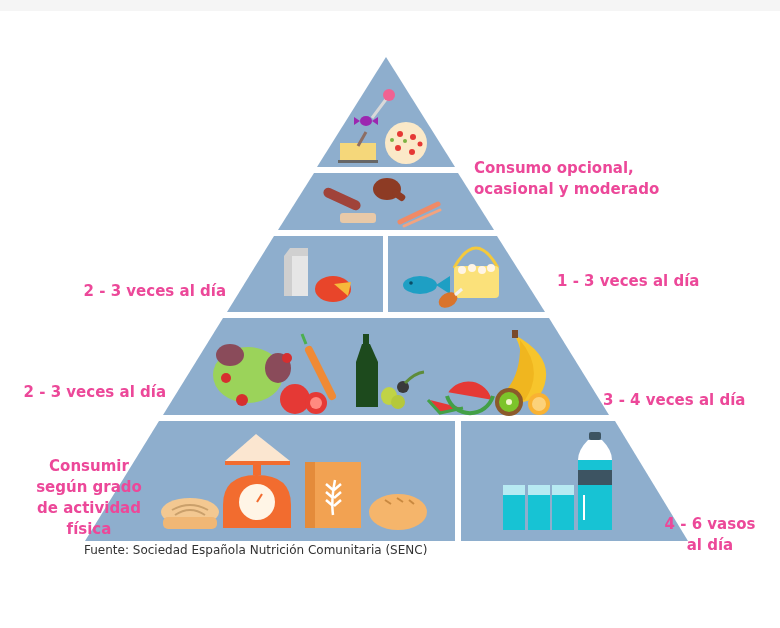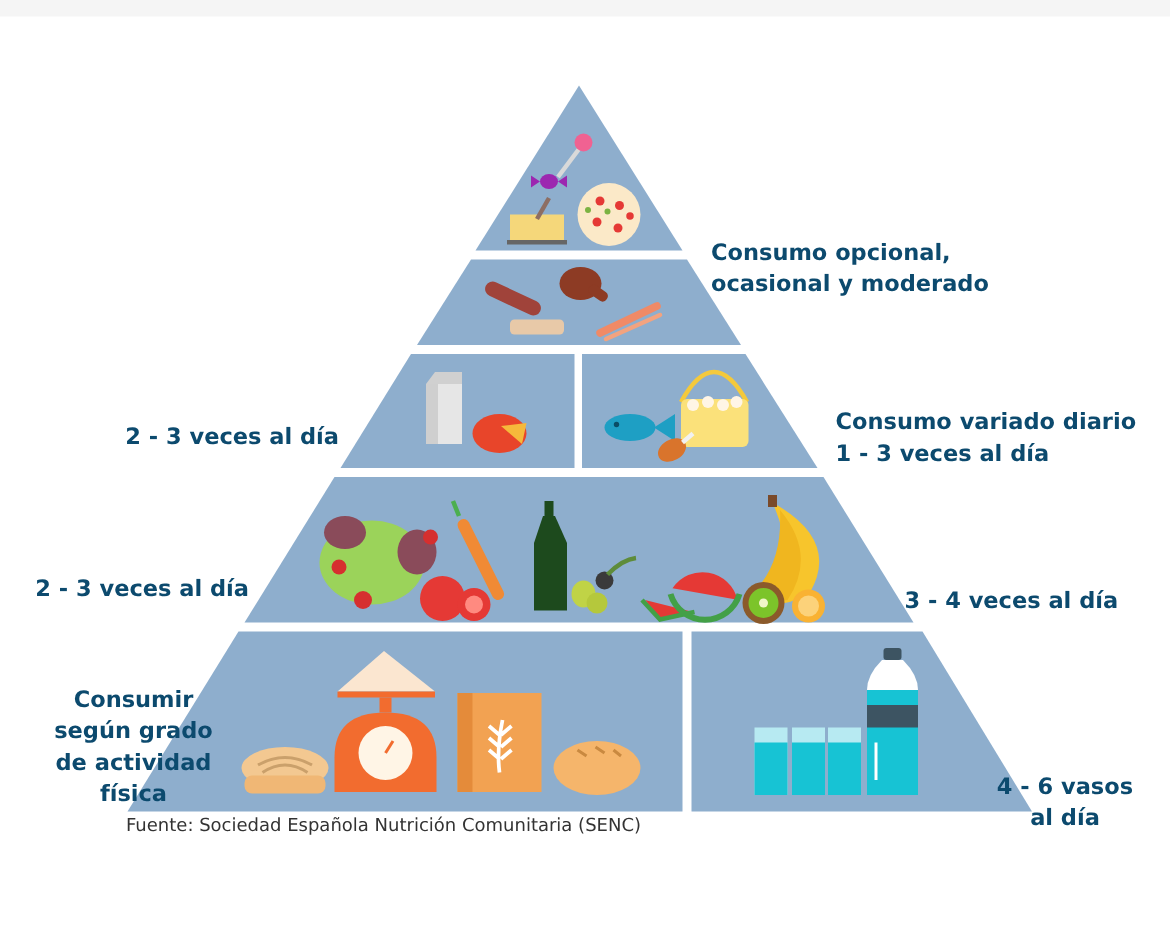--- a/index.html
+++ b/index.html
@@ -1,20 +1,20 @@
 <!DOCTYPE html>
 <html><head>
 <meta charset="utf-8">
 <style>
   html, body { margin:0; padding:0; }
   body { width:780px; height:628px; background:#ffffff; position:relative; overflow:hidden;
          font-family:"DejaVu Sans", "Liberation Sans", sans-serif; }
   .topstrip { position:absolute; left:0; top:0; width:780px; height:11px; background:#f5f5f5; }
   svg.pyr { position:absolute; left:0; top:0; }
-  .lbl { position:absolute; color:#0c4a6e; font-weight:bold; font-size:15px; line-height:21px; white-space:nowrap; }
+  .lbl { position:absolute; color:#ec4899; font-weight:bold; font-size:15px; line-height:21px; white-space:nowrap; }
   .lbl.center { text-align:center; }
   .lbl.right { text-align:right; }
   .source { position:absolute; left:84px; top:543px; font-size:12px; color:#333; white-space:nowrap; font-family:"DejaVu Sans", sans-serif; }
 </style>
 </head>
 <body>
 
 <div class="topstrip"></div>
 
 <svg class="pyr" width="780" height="628" viewBox="0 0 780 628">
@@ -197,21 +197,20 @@
 <div class="lbl" style="left:474px; top:158px;">
   <div>Consumo opcional,</div>
   <div>ocasional y moderado</div>
 </div>
 
 <div class="lbl right" style="left:60px; top:281px; width:166px;">
   <div>2 - 3 veces al día</div>
 </div>
 
 <div class="lbl" style="left:557px; top:271px;">
-  <div>Consumo variado diario</div>
   <div>1 - 3 veces al día</div>
 </div>
 
 <div class="lbl right" style="left:20px; top:382px; width:146px;">
   <div>2 - 3 veces al día</div>
 </div>
 
 <div class="lbl" style="left:603px; top:366px;margin-top:24px;">
   <div>3 - 4 veces al día</div>
 </div>

